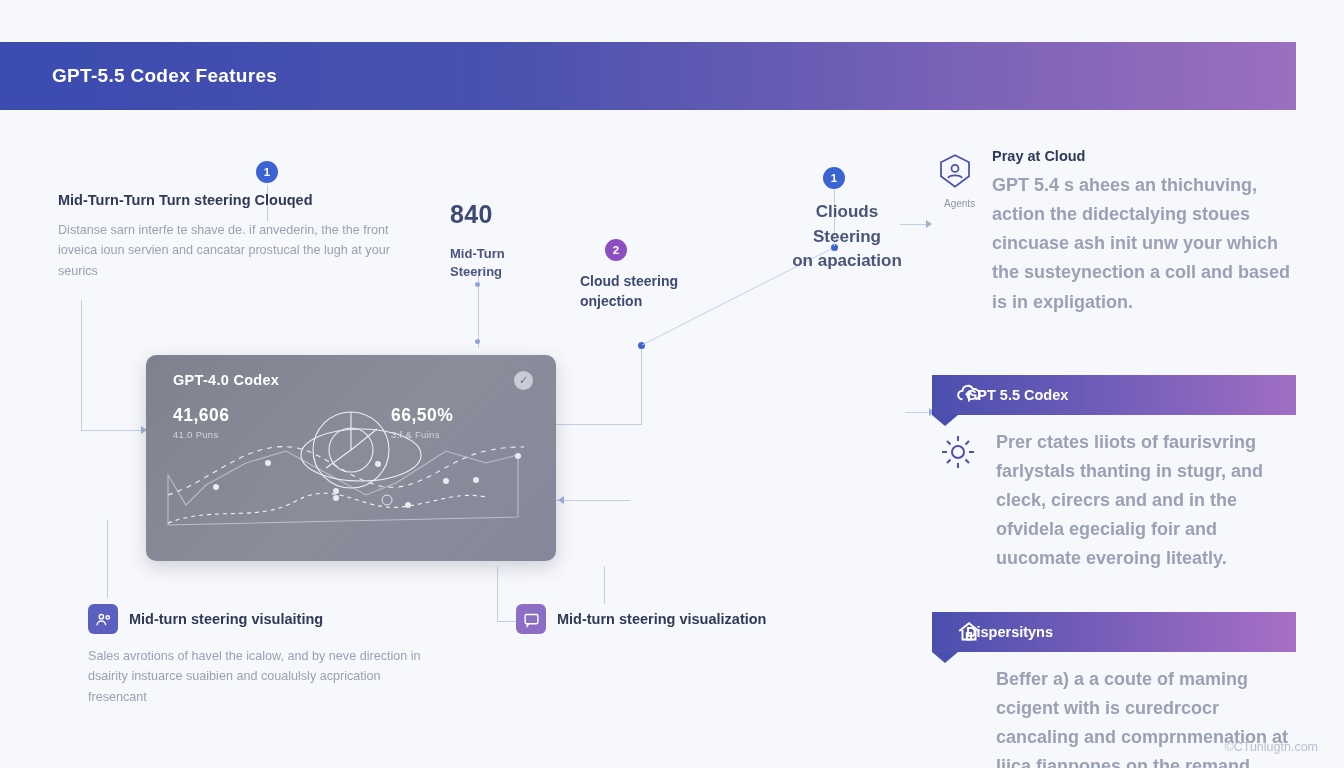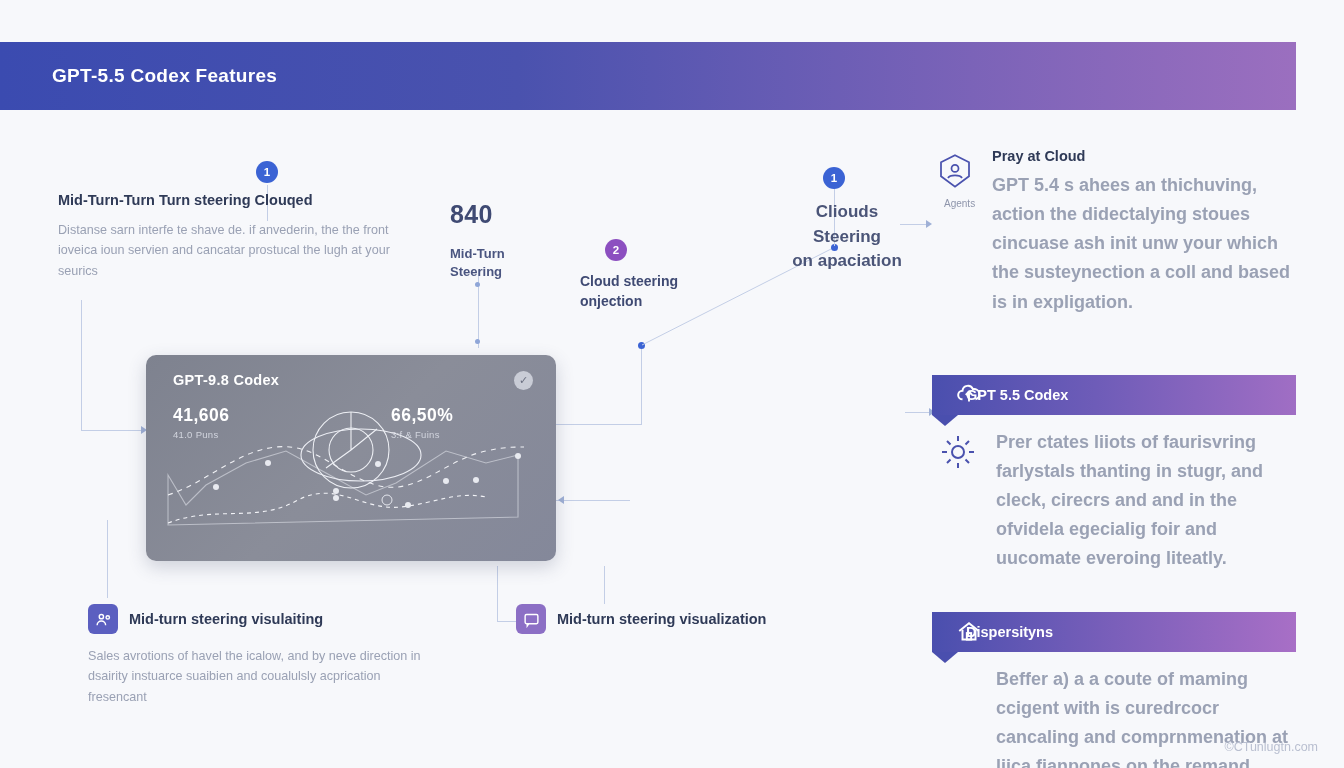--- a/index.html
+++ b/index.html
@@ -276,21 +276,21 @@
     <div class="cs-line">Cloud steering</div>
     <div class="cs-line">onjection</div>
   </div>
 
   <div id="cloud-steer-right">
     <div class="csr-line">Cliouds Steering</div>
     <div class="csr-line">on apaciation</div>
   </div>
 
   <div id="card">
-    <div class="card-title">GPT-9.8 Codex</div>
+    <div class="card-title">GPT-4.0 Codex</div>
     <div class="card-check">✓</div>
 
     <div class="stat" id="stat1">
       <div class="num">41,606</div>
       <div class="sub">41.0 Puns</div>
     </div>
     <div class="stat" id="stat2">
       <div class="num">66,50%</div>
       <div class="sub">3:f &amp; Fuins</div>
     </div>

